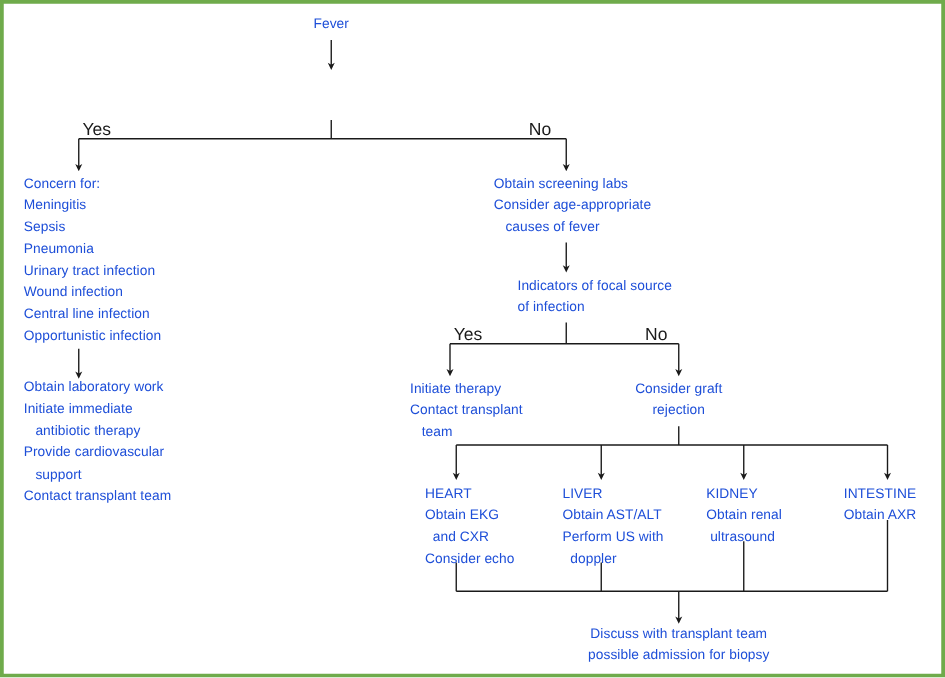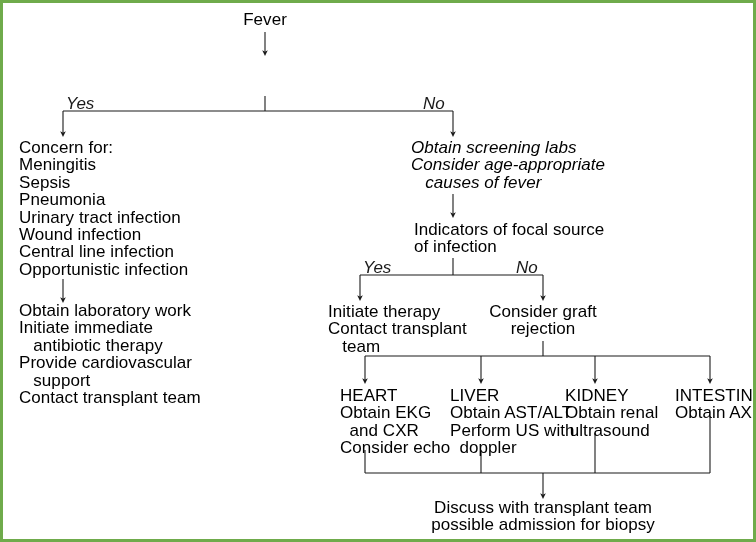--- a/index.html
+++ b/index.html
@@ -22,40 +22,39 @@
   }
   #flow-canvas {
     position: absolute;
     left: 0;
     top: 0;
     width: 756px;
     height: 542px;
   }
   .node {
     position: absolute;
-    font-size: 17px;
+    font-size: 11px;
     line-height: 17.4px;
-    color: #000000;
+    color: #1d4ed8;
     white-space: pre;
     letter-spacing: 0.05px;
   }
   .node.center {
     text-align: center;
     transform: translateX(-50%);
   }
   .node.left {
     text-align: left;
   }
   .label {
     position: absolute;
-    font-size: 17px;
+    font-size: 14px;
     line-height: 15px;
     color: #1a1a1a;
     white-space: pre;
-    font-style: italic;
   }
 </style>
 </head>
 <body>
 
 <div id="flow-frame">
 
   <svg id="flow-canvas" viewBox="0 0 756 542" xmlns="http://www.w3.org/2000/svg">
     <defs>
       <marker id="arrowhead" markerWidth="7" markerHeight="7" refX="3.2" refY="3.2" orient="auto" markerUnits="userSpaceOnUse">
@@ -108,21 +107,21 @@
 Central line infection
 Opportunistic infection</div>
 
   <div class="node left" style="left:16px; top:299px;">Obtain laboratory work
 Initiate immediate
    antibiotic therapy
 Provide cardiovascular
    support
 Contact transplant team</div>
 
-  <div class="node left" style="left:408px; top:136px;font-style:italic;">Obtain screening labs
+  <div class="node left" style="left:392px; top:136px;">Obtain screening labs
 Consider age-appropriate
    causes of fever</div>
 
   <div class="node left" style="left:390px; top:218px;margin-left:21px;">Indicators of focal source
 of infection</div>
 
   <div class="node left" style="left:309px; top:300px;margin-left:16px;">Initiate therapy
 Contact transplant
    team</div>
 

